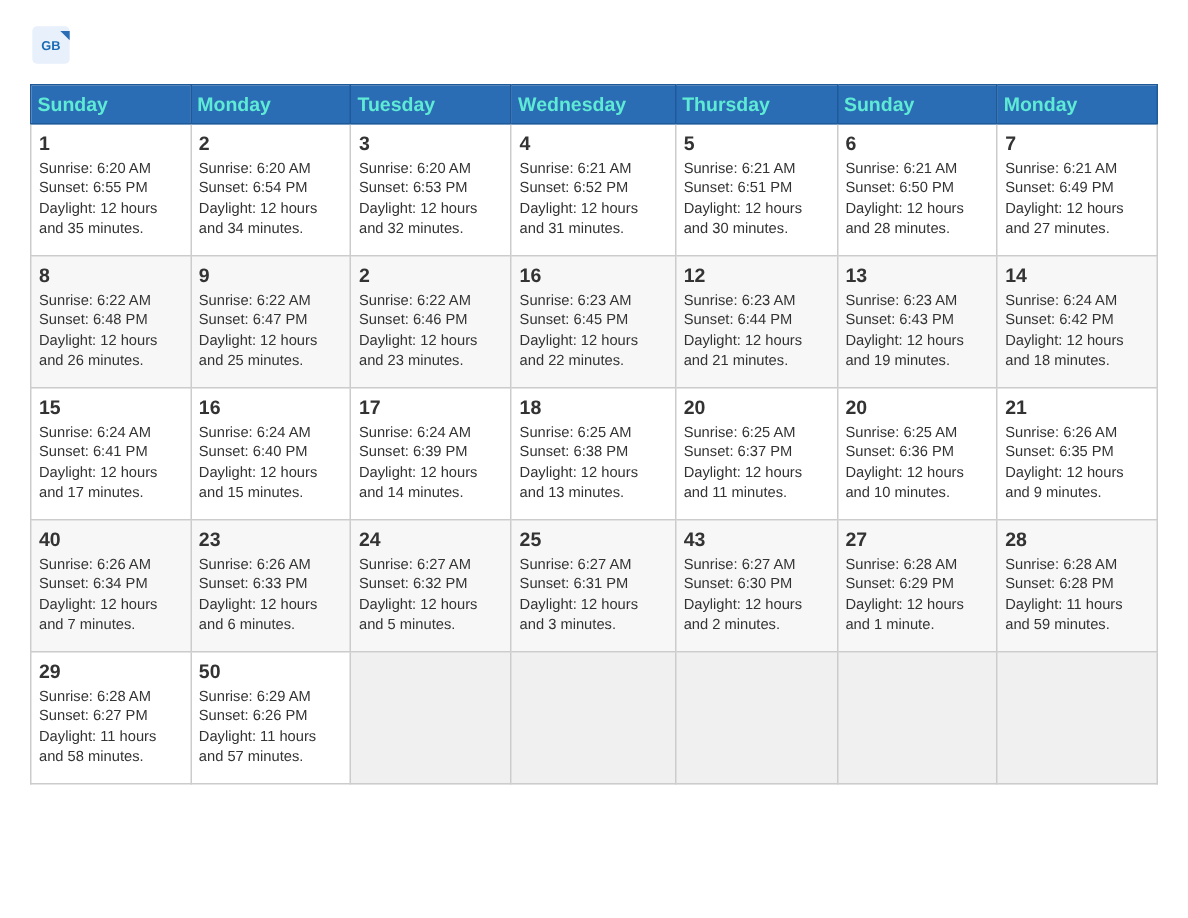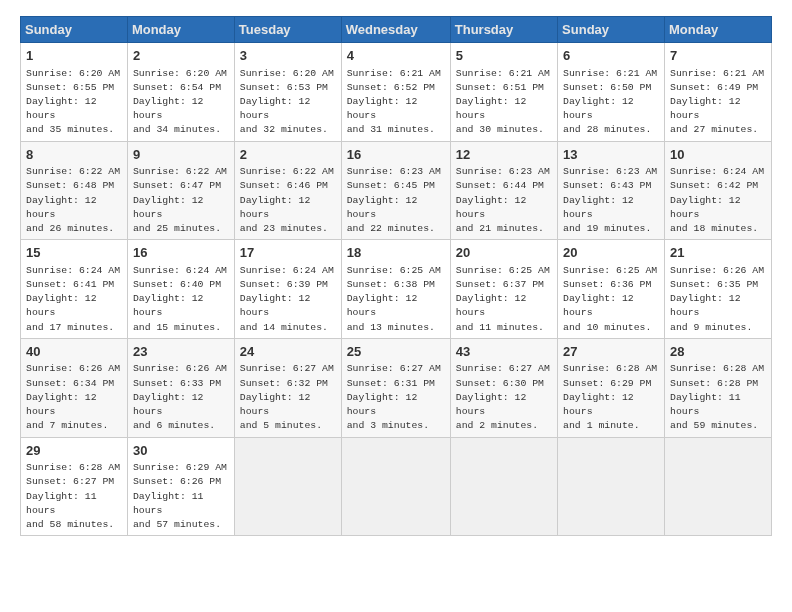--- a/index.html
+++ b/index.html
@@ -41,21 +41,21 @@
       font-size: 15px;
       color: #555;
     }
     .calendar {
       width: 100%;
       border-collapse: collapse;
       font-size: 10.5px;
     }
     .calendar th {
       background-color: #2a6db5;
-      color: #e5e5e5;
+      color: #5eead4;
       padding: 5px 4px;
       text-align: left;
       font-size: 13px;
       font-weight: bold;
       border: 1px solid #1e5a9a;
     }
     .calendar td {
       vertical-align: top;
       border: 1px solid #ccc;
       padding: 4px 5px;
@@ -72,30 +72,46 @@
     .day-num {
       font-size: 13px;
       font-weight: bold;
       display: block;
       margin-bottom: 1px;
     }
     .day-info {
       font-size: 9.8px;
       color: #333;
       line-height: 1.35;
-      font-family: Liberation Mono, monospace;
     }
     .row-shaded td {
       background: #f7f7f7;
     }
   </style>
 </head>
 <body>
 
 <div class="container">
+  <div class="header">
+    <div class="logo">
+      <svg class="logo-icon" viewBox="0 0 36 36">
+        <rect x="2" y="2" width="32" height="32" rx="4" fill="#e8f0fb"></rect>
+        <text x="18" y="22" text-anchor="middle" font-size="11" font-weight="bold" fill="#1a6ab5" font-family="Arial">GB</text>
+        <polygon points="26,6 34,6 34,14" fill="#2a6db5"></polygon>
+      </svg>
+      <div>
+        <div style="font-size:17px;font-weight:bold;color:#1a6ab5;line-height:1.1;"></div>
+        <div style="font-size:17px;font-weight:bold;color:#333;line-height:1.1;"></div>
+      </div>
+    </div>
+    <div class="title-section">
+      <div class="month-title"></div>
+      <div class="subtitle"></div>
+    </div>
+  </div>
 
   <table class="calendar">
     <thead>
       <tr>
       <th>Sunday</th>
           <th>Monday</th>
           <th>Tuesday</th>
           <th>Wednesday</th>
           <th>Thursday</th>
           <th>Sunday</th>
@@ -112,21 +128,21 @@
           <td><span class="day-num">6</span><span class="day-info">Sunrise: 6:21 AM<br>Sunset: 6:50 PM<br>Daylight: 12 hours<br>and 28 minutes.</span></td>
           <td><span class="day-num">7</span><span class="day-info">Sunrise: 6:21 AM<br>Sunset: 6:49 PM<br>Daylight: 12 hours<br>and 27 minutes.</span></td>
         </tr>
         <tr class="row-shaded">
           <td><span class="day-num">8</span><span class="day-info">Sunrise: 6:22 AM<br>Sunset: 6:48 PM<br>Daylight: 12 hours<br>and 26 minutes.</span></td>
           <td><span class="day-num">9</span><span class="day-info">Sunrise: 6:22 AM<br>Sunset: 6:47 PM<br>Daylight: 12 hours<br>and 25 minutes.</span></td>
           <td><span class="day-num">2</span><span class="day-info">Sunrise: 6:22 AM<br>Sunset: 6:46 PM<br>Daylight: 12 hours<br>and 23 minutes.</span></td>
           <td><span class="day-num">16</span><span class="day-info">Sunrise: 6:23 AM<br>Sunset: 6:45 PM<br>Daylight: 12 hours<br>and 22 minutes.</span></td>
           <td><span class="day-num">12</span><span class="day-info">Sunrise: 6:23 AM<br>Sunset: 6:44 PM<br>Daylight: 12 hours<br>and 21 minutes.</span></td>
           <td><span class="day-num">13</span><span class="day-info">Sunrise: 6:23 AM<br>Sunset: 6:43 PM<br>Daylight: 12 hours<br>and 19 minutes.</span></td>
-          <td><span class="day-num">10</span><span class="day-info">Sunrise: 6:24 AM<br>Sunset: 6:42 PM<br>Daylight: 12 hours<br>and 18 minutes.</span></td>
+          <td><span class="day-num">14</span><span class="day-info">Sunrise: 6:24 AM<br>Sunset: 6:42 PM<br>Daylight: 12 hours<br>and 18 minutes.</span></td>
         </tr>
         <tr>
           <td><span class="day-num">15</span><span class="day-info">Sunrise: 6:24 AM<br>Sunset: 6:41 PM<br>Daylight: 12 hours<br>and 17 minutes.</span></td>
           <td><span class="day-num">16</span><span class="day-info">Sunrise: 6:24 AM<br>Sunset: 6:40 PM<br>Daylight: 12 hours<br>and 15 minutes.</span></td>
           <td><span class="day-num">17</span><span class="day-info">Sunrise: 6:24 AM<br>Sunset: 6:39 PM<br>Daylight: 12 hours<br>and 14 minutes.</span></td>
           <td><span class="day-num">18</span><span class="day-info">Sunrise: 6:25 AM<br>Sunset: 6:38 PM<br>Daylight: 12 hours<br>and 13 minutes.</span></td>
           <td><span class="day-num">20</span><span class="day-info">Sunrise: 6:25 AM<br>Sunset: 6:37 PM<br>Daylight: 12 hours<br>and 11 minutes.</span></td>
           <td><span class="day-num">20</span><span class="day-info">Sunrise: 6:25 AM<br>Sunset: 6:36 PM<br>Daylight: 12 hours<br>and 10 minutes.</span></td>
           <td><span class="day-num">21</span><span class="day-info">Sunrise: 6:26 AM<br>Sunset: 6:35 PM<br>Daylight: 12 hours<br>and 9 minutes.</span></td>
         </tr>
@@ -134,21 +150,21 @@
           <td><span class="day-num">40</span><span class="day-info">Sunrise: 6:26 AM<br>Sunset: 6:34 PM<br>Daylight: 12 hours<br>and 7 minutes.</span></td>
           <td><span class="day-num">23</span><span class="day-info">Sunrise: 6:26 AM<br>Sunset: 6:33 PM<br>Daylight: 12 hours<br>and 6 minutes.</span></td>
           <td><span class="day-num">24</span><span class="day-info">Sunrise: 6:27 AM<br>Sunset: 6:32 PM<br>Daylight: 12 hours<br>and 5 minutes.</span></td>
           <td><span class="day-num">25</span><span class="day-info">Sunrise: 6:27 AM<br>Sunset: 6:31 PM<br>Daylight: 12 hours<br>and 3 minutes.</span></td>
           <td><span class="day-num">43</span><span class="day-info">Sunrise: 6:27 AM<br>Sunset: 6:30 PM<br>Daylight: 12 hours<br>and 2 minutes.</span></td>
           <td><span class="day-num">27</span><span class="day-info">Sunrise: 6:28 AM<br>Sunset: 6:29 PM<br>Daylight: 12 hours<br>and 1 minute.</span></td>
           <td><span class="day-num">28</span><span class="day-info">Sunrise: 6:28 AM<br>Sunset: 6:28 PM<br>Daylight: 11 hours<br>and 59 minutes.</span></td>
         </tr>
         <tr>
           <td><span class="day-num">29</span><span class="day-info">Sunrise: 6:28 AM<br>Sunset: 6:27 PM<br>Daylight: 11 hours<br>and 58 minutes.</span></td>
-          <td><span class="day-num">30</span><span class="day-info">Sunrise: 6:29 AM<br>Sunset: 6:26 PM<br>Daylight: 11 hours<br>and 57 minutes.</span></td>
+          <td><span class="day-num">50</span><span class="day-info">Sunrise: 6:29 AM<br>Sunset: 6:26 PM<br>Daylight: 11 hours<br>and 57 minutes.</span></td>
           <td class="empty"></td>
           <td class="empty"></td>
           <td class="empty"></td>
           <td class="empty"></td>
           <td class="empty"></td>
         </tr>
       </tbody>
   </table>
 </div>
 

